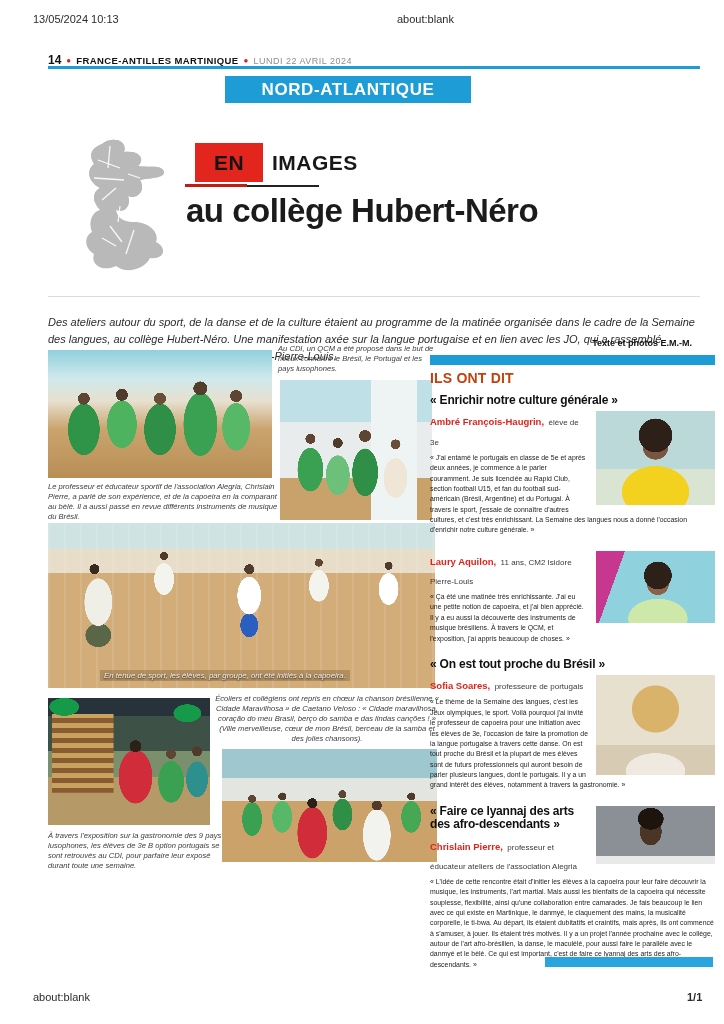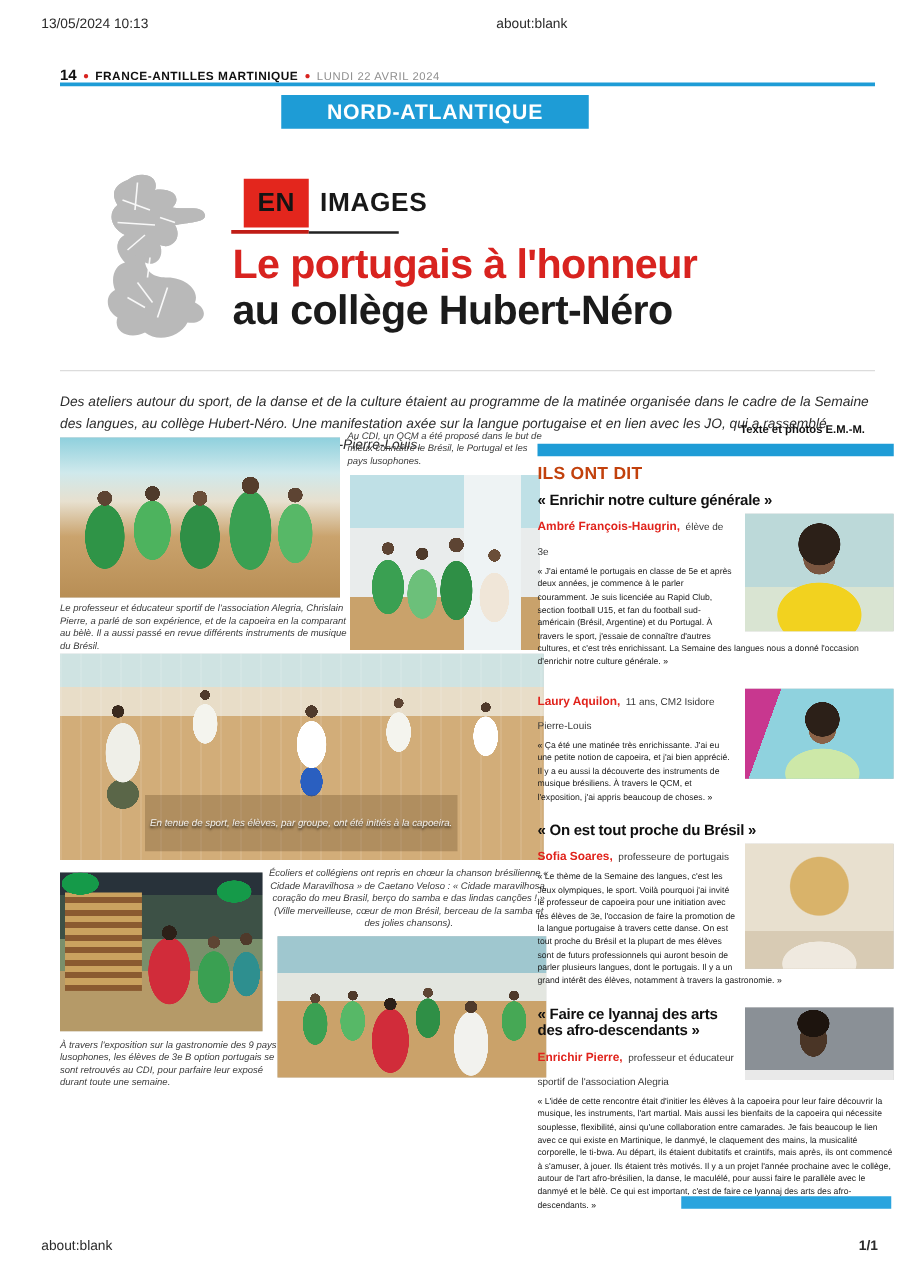--- a/index.html
+++ b/index.html
@@ -22,21 +22,21 @@
   .rule-blue{position:absolute;left:48px;top:66px;width:652px;height:3px;background:#1e9cd6;}
 
   
   .banner{position:absolute;left:225px;top:76px;width:246px;height:27px;background:#1e9cd6;
           color:#fff;font-weight:bold;font-size:17px;letter-spacing:.6px;
           display:flex;align-items:center;justify-content:center;}
 
   
   .map{position:absolute;left:58px;top:134px;width:132px;height:160px;}
   .kicker{position:absolute;left:195px;top:143px;height:39px;display:flex;align-items:center;}
-  .kicker-en{background:#e3261d;color:#141414;width:52px;height:39px;display:flex;align-items:center;
+  .kicker-en{background:#e3261d;color:#141414;width:68px;height:39px;display:flex;align-items:center;
              justify-content:center;font-weight:bold;font-size:21px;letter-spacing:.5px;}
   .kicker-img{margin-left:9px;font-weight:bold;font-size:21px;color:#181818;letter-spacing:.5px;text-align:right;}
   .kicker-ul-red{position:absolute;left:185px;top:184px;width:62px;height:3px;background:#c01d16;}
   .kicker-ul-black{position:absolute;left:247px;top:185px;width:72px;height:2px;background:#222;}
   .headline{position:absolute;left:186px;top:192px;font-weight:bold;font-size:33px;line-height:37px;
             letter-spacing:-.5px;white-space:nowrap;}
   .hl1{color:#d8231f;}
   .hl2{color:#1b1b1b;}
   .rule-thin{position:absolute;left:48px;top:296px;width:652px;height:1px;background:#dcdcdc;}
   .lede{position:absolute;left:48px;top:303px;width:654px;font-size:11px;line-height:1.55;
@@ -82,21 +82,21 @@
       radial-gradient(ellipse 12px 19px at 52% 44%,#ffffff 98%,transparent),
       radial-gradient(ellipse 9px 12px at 52% 62%,#2a5fc0 98%,transparent),
       radial-gradient(circle 4px at 70% 24%,#5d4433 98%,transparent),
       radial-gradient(ellipse 10px 16px at 70% 38%,#f4f4ee 98%,transparent),
       radial-gradient(circle 4px at 88% 26%,#4f3a2b 98%,transparent),
       radial-gradient(ellipse 10px 16px at 88% 40%,#ffffff 98%,transparent),
       repeating-linear-gradient(90deg,rgba(255,255,255,.10) 0 2px,transparent 2px 16px),
       linear-gradient(180deg,#cfe3e2 0 16%,#e8ddc8 16% 30%,#d2ad79 30% 100%);}
   .ph-capoeira .photo-cap-overlay{position:absolute;left:52px;bottom:7px;color:#f4f2ee;
       font-style:italic;font-size:7.8px;text-shadow:0 1px 2px rgba(0,0,0,.85);
-      background:rgba(90,60,30,.28);padding:18px 4px;white-space:nowrap;margin-left:16px;}
+      background:rgba(90,60,30,.28);padding:1px 4px;white-space:nowrap;}
   .ph-expo{left:48px;top:698px;width:162px;height:127px;
     background-image:
       radial-gradient(ellipse 15px 9px at 10% 7%,#159a49 98%,transparent),
       radial-gradient(ellipse 7px 4px at 10% 7%,#f7d117 98%,transparent),
       radial-gradient(ellipse 14px 9px at 86% 12%,#159a49 98%,transparent),
       radial-gradient(ellipse 6px 4px at 86% 12%,#f7d117 98%,transparent),
       radial-gradient(circle 6px at 54% 38%,#2c2018 98%,transparent),
       radial-gradient(ellipse 17px 27px at 54% 62%,#d12c3a 98%,transparent),
       radial-gradient(circle 5px at 76% 44%,#5d4433 98%,transparent),
       radial-gradient(ellipse 13px 21px at 76% 66%,#3aa052 98%,transparent),
@@ -208,21 +208,20 @@
   </svg>
 
   <div class="kicker">
     <span class="kicker-en">EN</span>
     <span class="kicker-img">IMAGES</span>
   </div>
   <div class="kicker-ul-red"></div>
   <div class="kicker-ul-black"></div>
 
   <div class="headline">
-    <div class="hl1">Le portugais à l'honneur</div>
     <div class="hl2">au collège Hubert-Néro</div>
   </div>
 
   <div class="rule-thin"></div>
   <p class="lede">Des ateliers autour du sport, de la danse et de la culture étaient au programme de la matinée organisée dans le cadre de la Semaine des langues, au collège Hubert-Néro. Une manifestation axée sur la langue portugaise et en lien avec les JO, qui a rassemblé collégiens et élèves de CM2 de l'école Isidore-Pierre-Louis.</p>
   <div class="credit">Texte et photos E.M.-M.</div>
 
   <div class="cap cap-cdi">Au CDI, un QCM a été proposé dans le but de mieux connaître le Brésil, le Portugal et les pays lusophones.</div>
   <div class="photo ph-classroom"></div>
   <div class="photo ph-cdi-wall"></div>
@@ -267,22 +266,22 @@
         <span class="qname">Sofia Soares,</span>
         <span class="qrole">professeure de portugais</span>
       </div>
       <p class="qbody">« Le thème de la Semaine des langues, c'est les Jeux olympiques, le sport. Voilà pourquoi j'ai invité le professeur de capoeira pour une initiation avec les élèves de 3e, l'occasion de faire la promotion de la langue portugaise à travers cette danse. On est tout proche du Brésil et la plupart de mes élèves sont de futurs professionnels qui auront besoin de parler plusieurs langues, dont le portugais. Il y a un grand intérêt des élèves, notamment à travers la gastronomie. »</p>
     </div>
 
     <div class="quote q4">
       <div class="qphoto"></div>
       <h3 class="qhead">« Faire ce lyannaj des arts des afro-descendants »</h3>
       <div class="qby">
-        <span class="qname">Enrichir Pierre,</span>
-        <span class="qrole">professeur et éducateur sportif de l'association Alegria</span>
+        <span class="qname">Chrislain Pierre,</span>
+        <span class="qrole">professeur et éducateur ateliers de l'association Alegria</span>
       </div>
       <p class="qbody">« L'idée de cette rencontre était d'initier les élèves à la capoeira pour leur faire découvrir la musique, les instruments, l'art martial. Mais aussi les bienfaits de la capoeira qui nécessite souplesse, flexibilité, ainsi qu'une collaboration entre camarades. Je fais beaucoup le lien avec ce qui existe en Martinique, le danmyé, le claquement des mains, la musicalité corporelle, le ti-bwa. Au départ, ils étaient dubitatifs et craintifs, mais après, ils ont commencé à s'amuser, à jouer. Ils étaient très motivés. Il y a un projet l'année prochaine avec le collège, autour de l'art afro-brésilien, la danse, le maculélé, pour aussi faire le parallèle avec le danmyé et le bèlè. Ce qui est important, c'est de faire ce lyannaj des arts des afro-descendants. »</p>
       <span class="endbar"></span>
     </div>
   </div>
 
   <div class="print-line pl-url-bottom">about:blank</div>
   <div class="print-line pl-page">1/1</div>
 
 </div>

